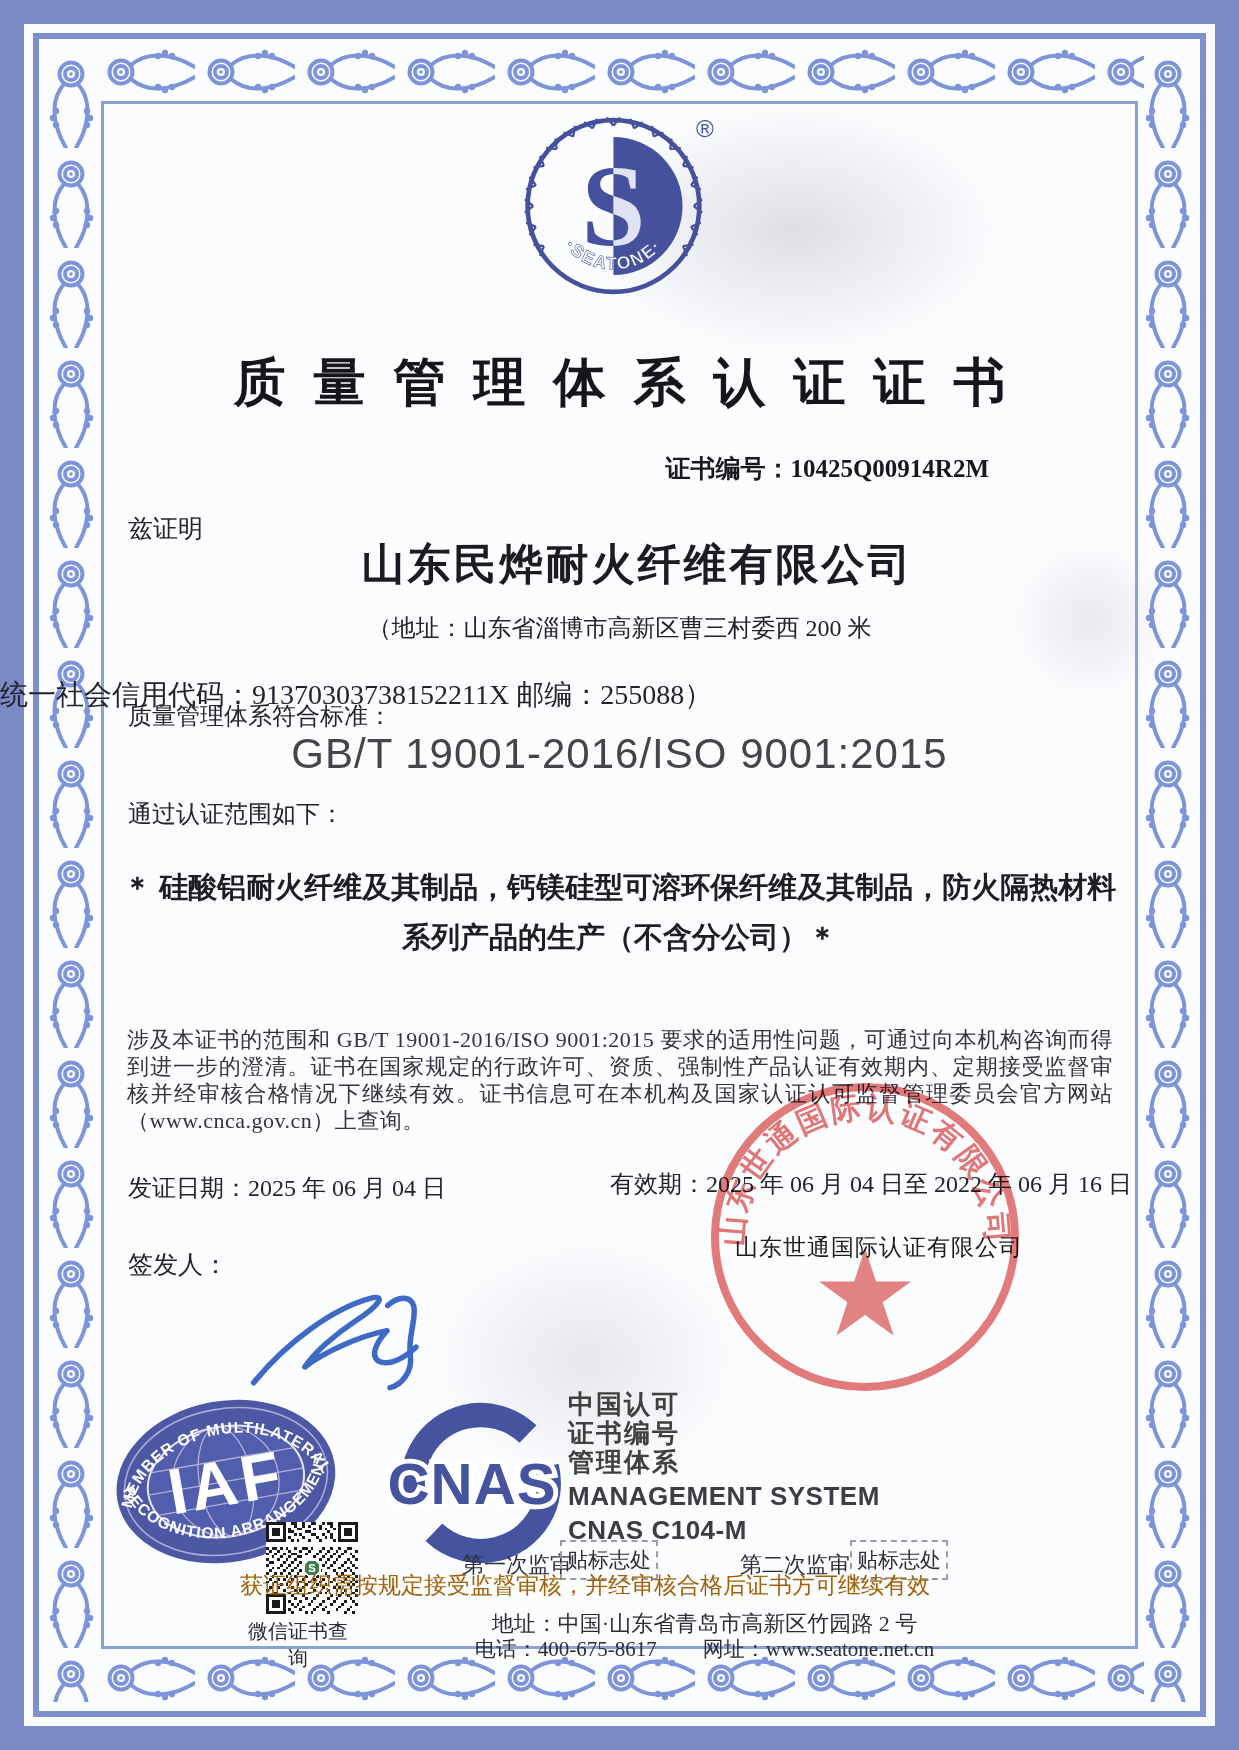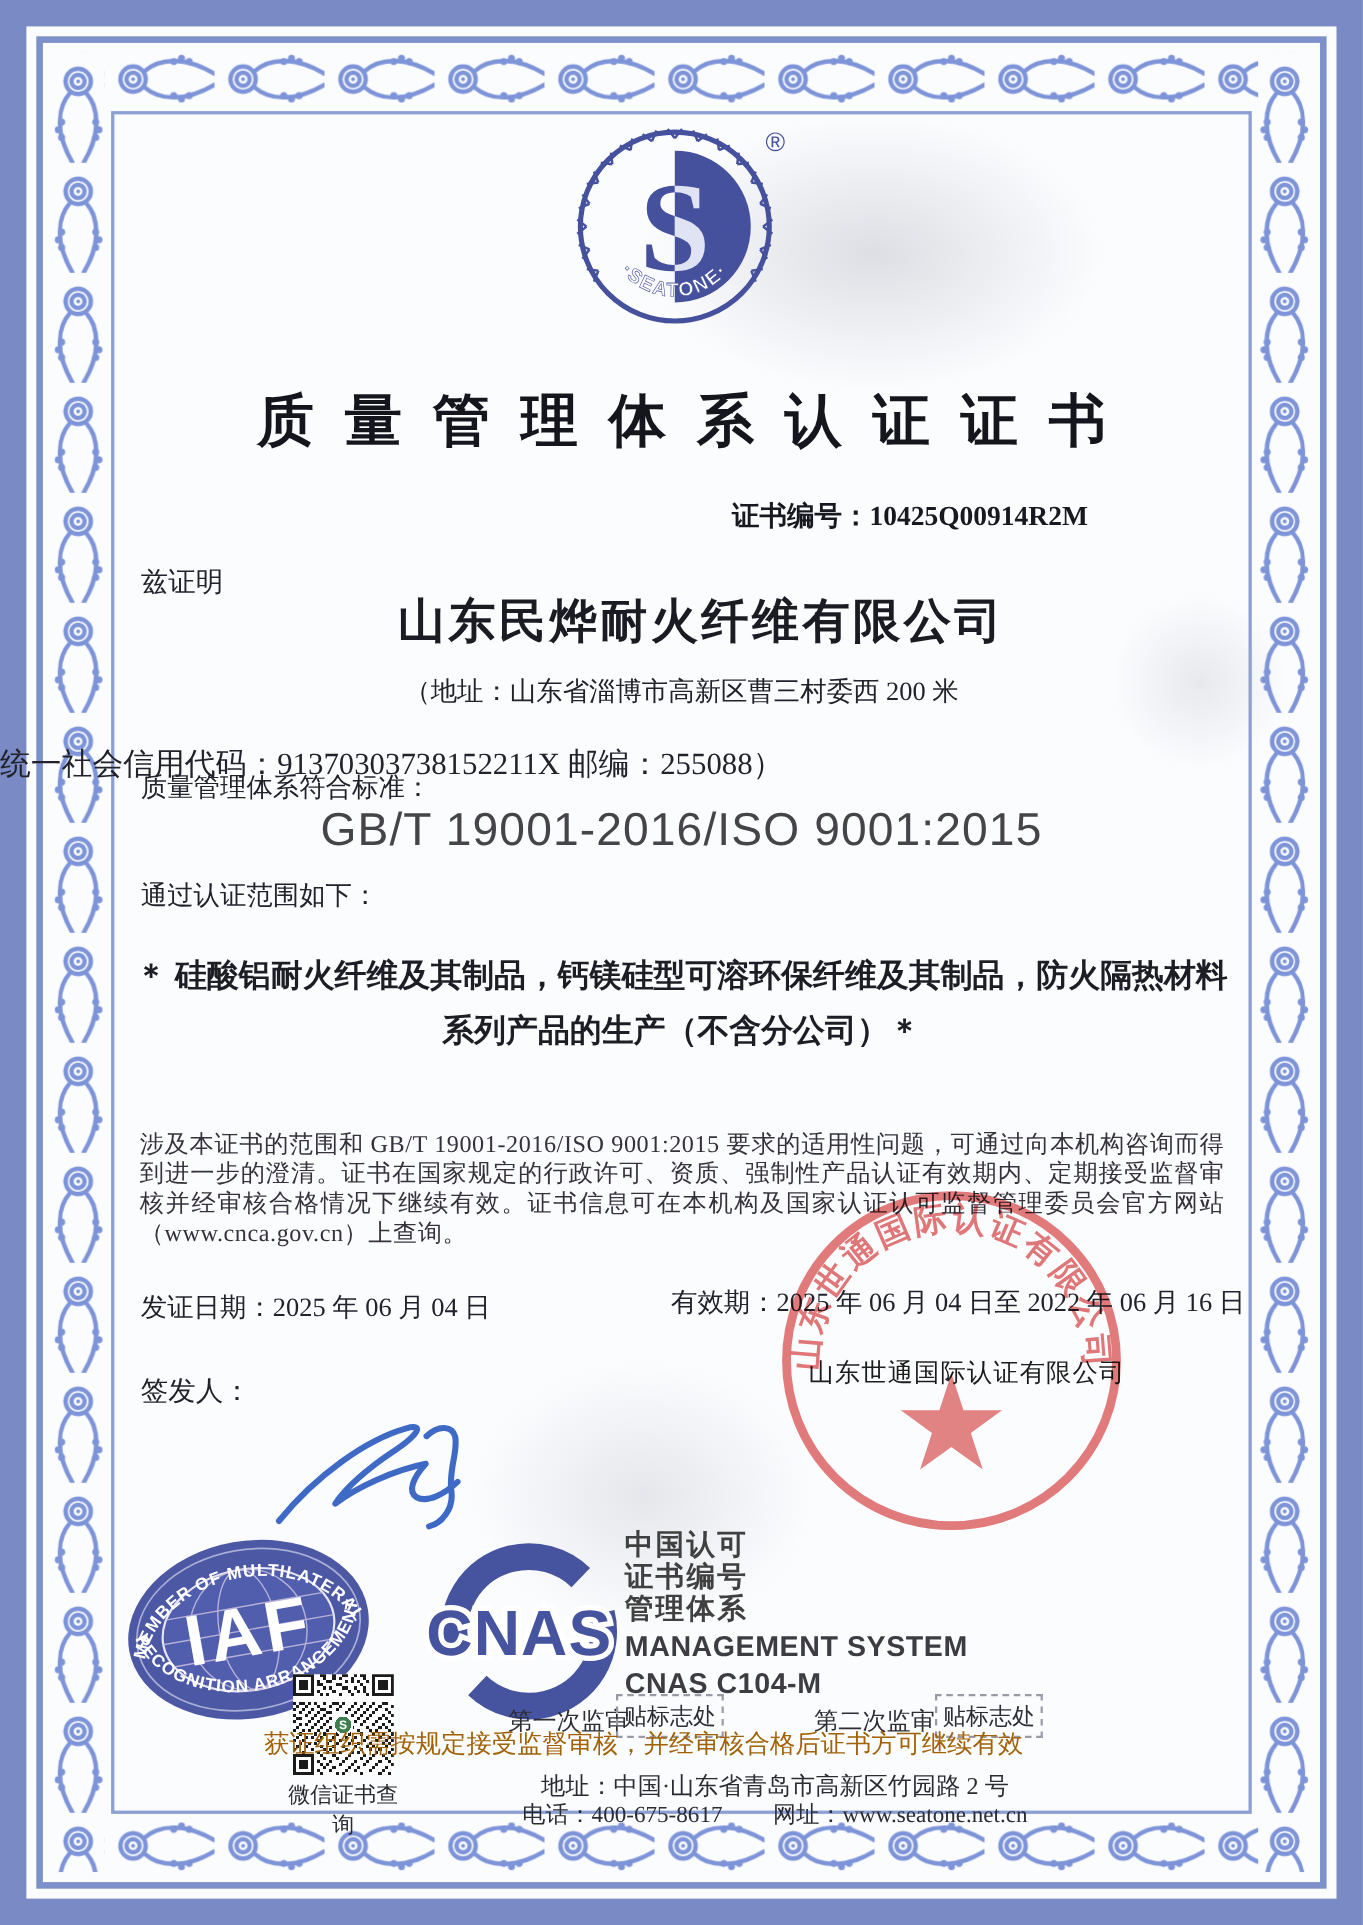--- a/index.html
+++ b/index.html
@@ -48,21 +48,21 @@
   .issuer-line{left:735px;top:1232px;font-size:23px;color:#1c1c1c;letter-spacing:1px;}
   .signature{left:238px;top:1280px;width:210px;height:140px;transform:rotate(-3deg);}
   .seal{left:705px;top:1077px;width:320px;height:320px;mix-blend-mode:multiply;opacity:.9;}
   .iaf{left:108px;top:1390px;width:236px;height:184px;transform:rotate(-10deg);}
   .cnas{left:372px;top:1396px;width:204px;height:178px;}
   .accred{left:568px;top:1390px;line-height:29px;}
   .accred .zh{font-size:26px;color:#404040;font-weight:bold;letter-spacing:2px;}
   .accred .en{font-family:"Liberation Sans","DejaVu Sans",sans-serif;font-weight:bold;
               font-size:26px;color:#3c3c42;letter-spacing:.5px;line-height:30px;margin-top:4px;}
   .qr{left:266px;top:1522px;width:92px;height:92px;}
-  .qr-caption{left:262px;top:1618px;width:100px;text-align:center;font-size:20px;color:#2a2a30;}
+  .qr-caption{left:248px;top:1618px;width:100px;text-align:center;font-size:20px;color:#2a2a30;}
   .audit-label{font-size:22px;color:#2d2d35;}
   .a1{left:462px;top:1550px;}
   .a2{left:740px;top:1550px;}
   .sticker-box{width:94px;height:36px;border:2px dashed #9a9aa6;display:flex;align-items:center;
                justify-content:center;font-size:21px;color:#2d2d35;}
   .b1{left:560px;top:1540px;}
   .b2{left:850px;top:1540px;}
   .note{left:240px;right:70px;top:1570px;font-size:23px;color:#a16207;}
   .f-addr{left:240px;right:70px;top:1609px;text-align:center;font-size:22px;color:#2b2b33;}
   .f-tel{left:240px;right:70px;top:1635px;text-align:center;font-size:21px;color:#2b2b33;}

